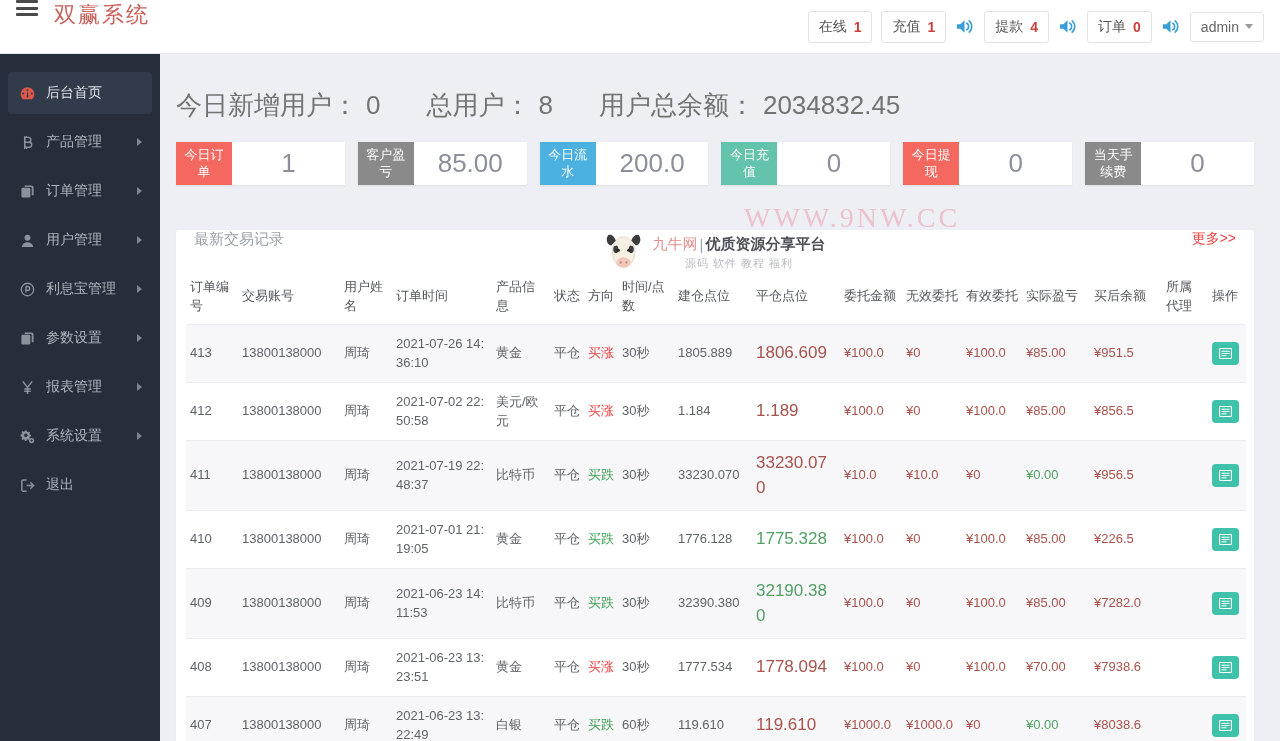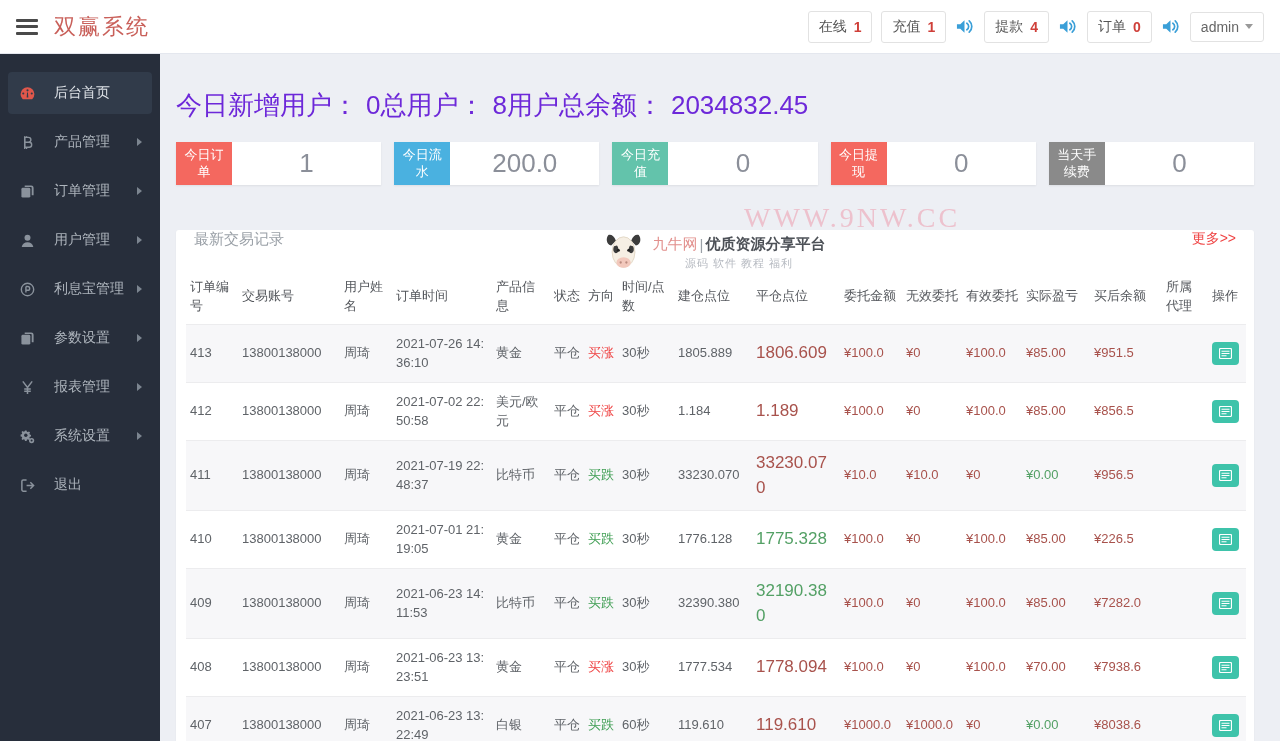--- a/index.html
+++ b/index.html
@@ -1,46 +1,46 @@
 <!DOCTYPE html>
 <html><head>
 <meta charset="utf-8">
 <style>
   * { box-sizing: border-box; margin: 0; padding: 0; }
   html,body { width:1280px; height:741px; overflow:hidden; }
   body { font-family:"Liberation Sans","DejaVu Sans",sans-serif; background:#edeff4; position:relative; }
 
   
   .topbar { position:absolute; top:0; left:0; width:1280px; height:54px; background:#fff;
-            border-bottom:1px solid #e4e7ee; display:flex; align-items:center; padding:0 16px; z-index:20; }
+            border-bottom:1px solid #e4e7ee; display:flex; padding:0 16px; z-index:20; }
   .hamburger { width:22px; height:16px; display:flex; flex-direction:column; justify-content:space-between; cursor:pointer; }
   .hamburger span { display:block; height:3px; background:#4a4a4a; border-radius:1px; }
   .logo { color:#c9605a; font-size:22px; margin-left:16px; letter-spacing:2px; }
   .topbar-right { margin-left:auto; display:flex; align-items:center; gap:9px; }
   .badge-box { border:1px solid #e2e2e2; border-radius:3px; background:#fff; padding:6px 10px;
                font-size:14px; color:#555; display:flex; align-items:center; gap:7px; cursor:pointer; }
   .badge-count { color:#cf3f39; font-weight:bold; }
   .speaker { width:20px; height:20px; color:#3a9fd8; display:flex; align-items:center; cursor:pointer; }
   .admin-box { border:1px solid #e2e2e2; border-radius:3px; padding:6px 10px; font-size:14px; color:#666;
                display:flex; align-items:center; gap:6px; cursor:pointer; }
   .caret { width:0; height:0; border-left:4px solid transparent; border-right:4px solid transparent; border-top:5px solid #999; }
 
   
   .sidebar { position:absolute; top:54px; left:0; bottom:0; width:160px; background:#272e3b; padding-top:14px; z-index:15; }
   .side-item { display:flex; align-items:center; height:42px; margin:4px 8px 7px 8px; padding:0 10px;
-               color:#aeb5bd; font-size:14px; border-radius:4px; cursor:pointer;gap:8px; }
+               color:#aeb5bd; font-size:14px; border-radius:4px; cursor:pointer; }
   .side-item.active { background:#313b4a; color:#dfe3e8; }
   .side-icon { width:18px; height:18px; margin-right:10px; display:flex; align-items:center; justify-content:center; color:#8a929c; }
   .side-item.active .side-icon { color:#e0574b; }
   .side-arrow { margin-left:auto; width:0; height:0; border-top:4px solid transparent; border-bottom:4px solid transparent;
                 border-left:5px solid #7c8590; }
 
   
   .main { position:absolute; left:160px; top:54px; width:1120px; bottom:0; padding:0 26px 0 16px; }
-  .stats { display:flex; margin-top:34px; color:#6d28d9; font-size:26px; }
+  .stats { display:flex; gap:46px; margin-top:34px; color:#737373; font-size:26px; }
   .stat-item { display:flex; align-items:baseline; gap:8px; }
 
   .cards { display:flex; gap:13px; margin-top:19px; }
   .card { flex:1; display:flex; height:43px; box-shadow:0 1px 2px rgba(0,0,0,.07); }
   .card-label { width:56px; color:#fff; font-size:13px; line-height:1.3; display:flex; align-items:center;
                 justify-content:center; text-align:center; padding:0 5px; word-break:break-all; }
   .card-value { flex:1; background:#fff; display:flex; align-items:center; justify-content:center;
                 font-size:26px; color:#8b8f99; }
 
   .watermark { position:absolute; left:584px; top:148px; font-family:"Liberation Serif","DejaVu Serif",serif;
@@ -233,20 +233,24 @@
       </div>
       <div class="stat-item">
         <span>用户总余额：</span>
         <span>2034832.45</span>
       </div>
     </div>
   <div class="cards" id="cards-root">
       <div class="card">
         <div class="card-label" style="background:#f4685f">今日订单</div>
         <div class="card-value">1</div>
+      </div>
+      <div class="card">
+        <div class="card-label" style="background:#8a8a8a">客户盈亏</div>
+        <div class="card-value">85.00</div>
       </div>
       <div class="card">
         <div class="card-label" style="background:#4ab1e0">今日流水</div>
         <div class="card-value">200.0</div>
       </div>
       <div class="card">
         <div class="card-label" style="background:#63c3ab">今日充值</div>
         <div class="card-value">0</div>
       </div>
       <div class="card">

